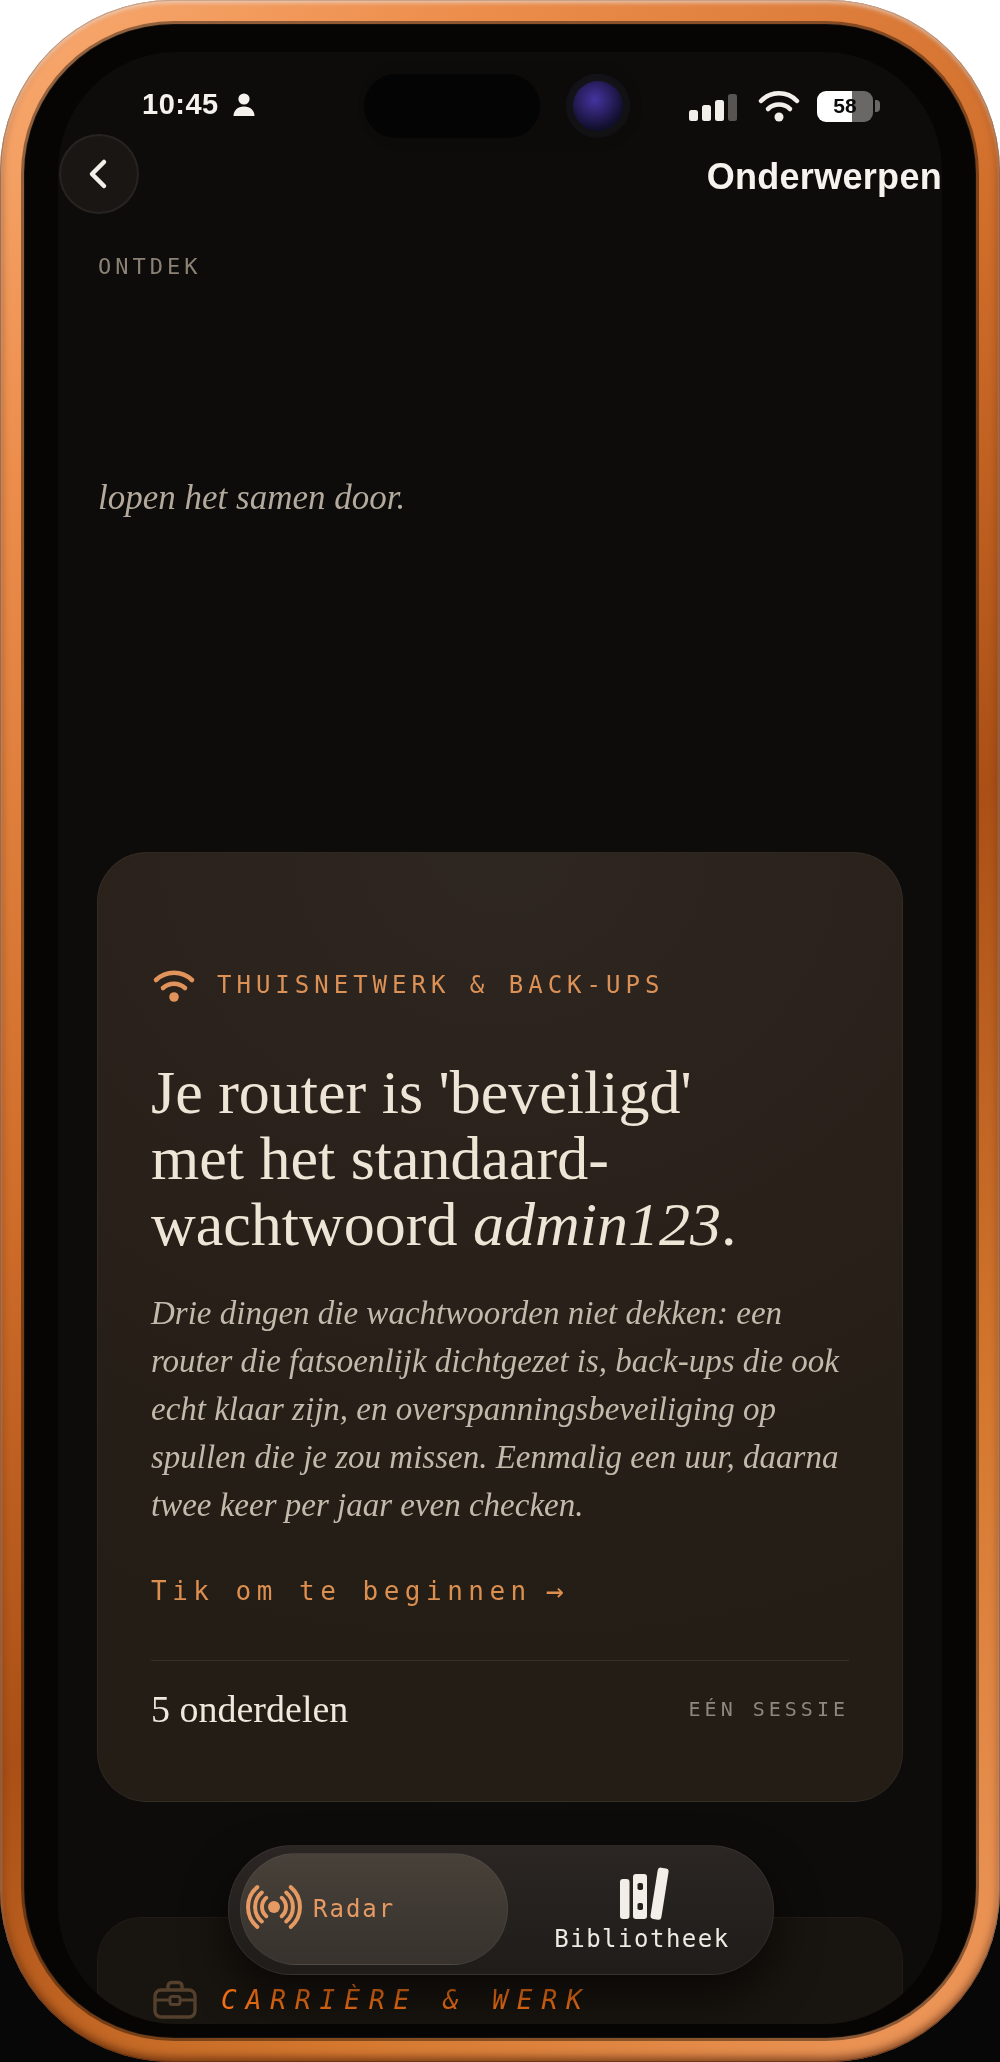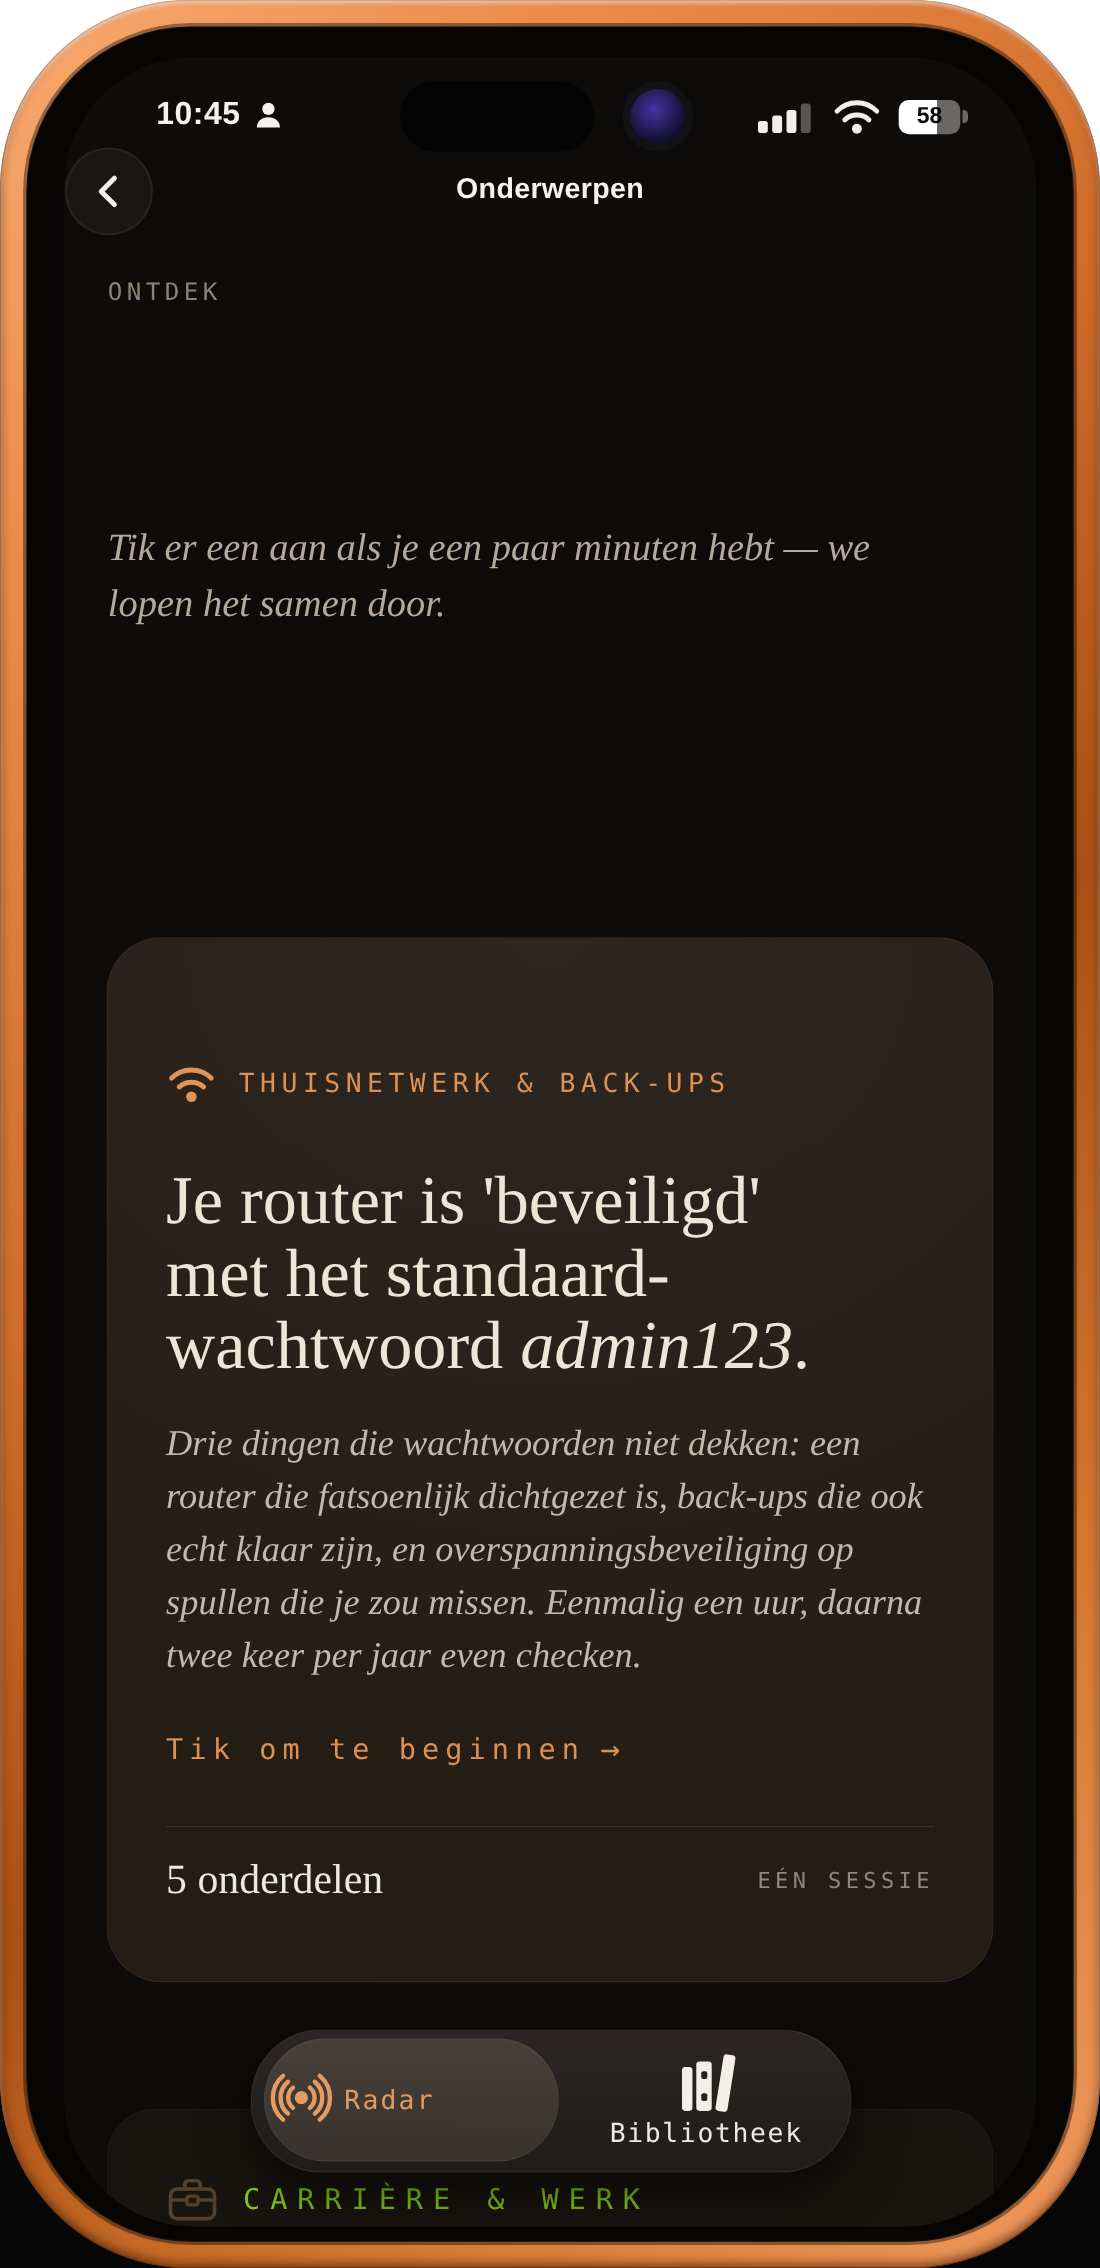--- a/index.html
+++ b/index.html
@@ -26,22 +26,22 @@
   
   .island{position:absolute;left:300px;top:8px;width:284px;height:92px;border-radius:46px;background:#0c0b0a;}
   .island-inner{position:absolute;left:6px;top:14px;width:176px;height:64px;border-radius:32px;background:#050404;}
   .camera{position:absolute;left:208px;top:14px;width:64px;height:64px;border-radius:50%;
           background:radial-gradient(circle at 45% 40%,#4434a0 0%,#2b2064 30%,#121030 55%,#0b0b10 75%,#0a0a0b 100%);
           box-shadow:inset 0 0 0 7px rgba(18,18,20,.92);}
   
   .back-btn{position:absolute;left:1px;top:82px;width:76px;height:76px;border-radius:50%;
             background:#191613;border:2px solid rgba(255,255,255,.06);
             display:flex;align-items:center;justify-content:center;cursor:pointer;}
-  .nav-title{position:absolute;left:0;right:0;top:104px;text-align:center;
-             font-size:26px;font-weight:600;color:#f6f3ef;letter-spacing:.3px;}
+  .nav-title{position:absolute;left:0;right:0;top:104px;text-align:right;
+             font-size:36px;font-weight:600;color:#f6f3ef;letter-spacing:.3px;}
   
   .eyebrow{position:absolute;left:40px;top:202px;font-family:"DejaVu Sans Mono",monospace;
            font-size:22px;letter-spacing:4px;color:#8b8175;}
   .h1{position:absolute;left:38px;top:236px;font-family:"Liberation Serif",serif;
       font-size:86px;line-height:94px;color:#ece3d3;letter-spacing:1px;font-weight:400;}
   .subtitle{position:absolute;left:40px;top:420px;font-family:"Liberation Serif",serif;font-style:italic;
             font-size:35px;line-height:51px;color:#b3a99c;}
   
   .topic-card{position:absolute;left:39px;top:800px;width:806px;height:950px;border-radius:50px;
               box-sizing:border-box;padding:76px 53px 0 53px;cursor:pointer;
@@ -58,21 +58,21 @@
   .cta-arrow{font-family:"DejaVu Sans Mono",monospace;font-size:30px;color:#dd8f50;}
   .divider{margin-top:52px;height:1px;background:rgba(255,255,255,.09);}
   .card-foot{margin-top:26px;display:flex;align-items:center;justify-content:space-between;}
   .items-count{font-family:"Liberation Serif",serif;font-size:38px;color:#efe8dc;}
   .session{font-family:"DejaVu Sans Mono",monospace;font-size:20px;letter-spacing:4px;color:#8e877e;}
   
   .next-card{position:absolute;left:39px;top:1865px;width:806px;height:220px;border-radius:44px 44px 0 0;
              box-sizing:border-box;padding:60px 53px 0 53px;background:#18140f;
              border:1px solid rgba(255,255,255,.03);z-index:1;cursor:pointer;}
   .next-head{display:flex;align-items:center;gap:22px;}
-  .next-category{font-family:"DejaVu Sans Mono",monospace;font-size:26px;letter-spacing:9px;color:#84cc16;}
+  .next-category{font-family:"DejaVu Sans Mono",monospace;font-size:26px;letter-spacing:9px;color:#f97316;font-style:italic;}
   
   .tab-bar{position:absolute;left:170px;top:1793px;width:544px;height:128px;border-radius:64px;z-index:5;
            background:linear-gradient(180deg,#2b2623 0%,#1f1c1a 100%);
            border:1px solid rgba(255,255,255,.06);
            box-shadow:0 20px 45px rgba(0,0,0,.6);}
   .tab-active{position:absolute;left:11px;top:7px;width:268px;height:112px;border-radius:56px;cursor:pointer;
               background:linear-gradient(180deg,#474139 0%,#37322d 100%);
               border:1px solid rgba(255,255,255,.05);
               display:flex;flex-direction:row;align-items:center;gap:6px;box-sizing:border-box;}
   .tab-plain{position:absolute;right:6px;top:7px;width:250px;height:112px;cursor:pointer;
@@ -124,21 +124,20 @@
 
     <div class="back-btn">
       <svg width="30" height="34" viewBox="0 0 30 34">
         <polyline points="20,5 8,17 20,29" stroke="#f2efe9" stroke-width="4.5" fill="none" stroke-linecap="round" stroke-linejoin="round"></polyline>
       </svg>
     </div>
     <div class="nav-title">Onderwerpen</div>
 
     <div class="eyebrow">ONTDEK</div>
     <div class="subtitle">
-      <div>Tik er een aan als je een paar minuten hebt — we</div>
       <div>lopen het samen door.</div>
     </div>
 
     <div class="topic-card">
       <div class="card-head">
         <svg width="46" height="36" viewBox="0 0 46 36">
           <path d="M5 13 A 26 26 0 0 1 41 13" stroke="#e0935a" stroke-width="4.6" fill="none" stroke-linecap="round"></path>
           <path d="M12 21 A 16.5 16.5 0 0 1 34 21" stroke="#e0935a" stroke-width="4.6" fill="none" stroke-linecap="round"></path>
           <circle cx="23" cy="30" r="4.8" fill="#e0935a"></circle>
         </svg>

